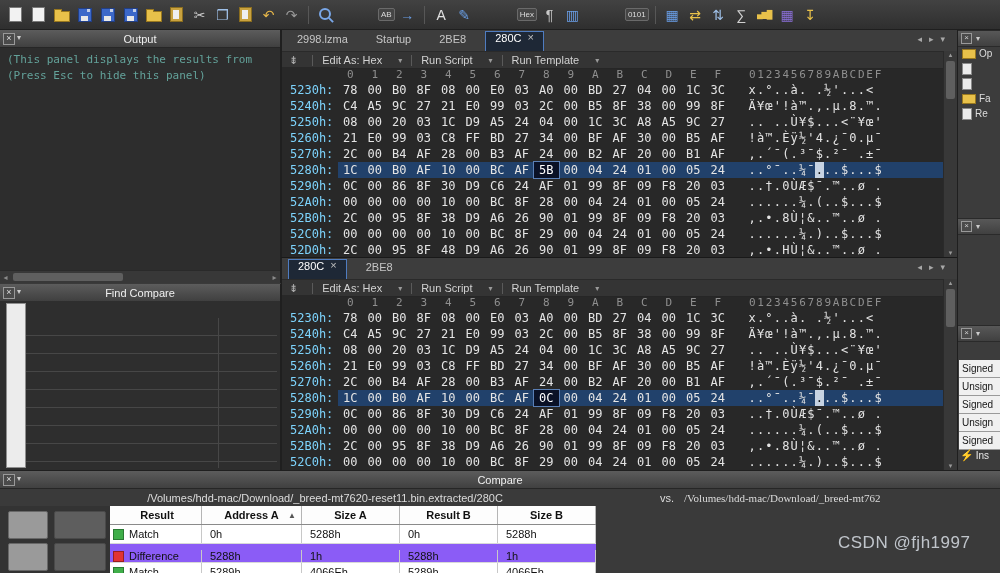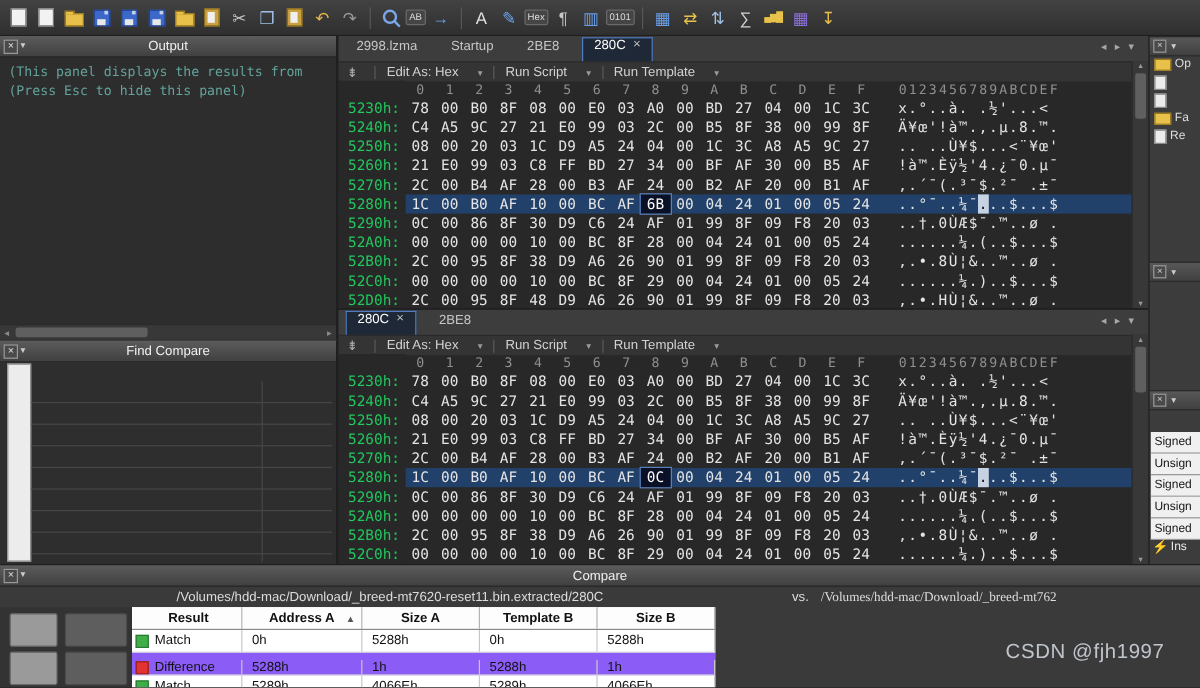--- a/index.html
+++ b/index.html
@@ -6,21 +6,21 @@
   .screen{position:relative;width:1000px;height:573px;background:#3a3a3a;overflow:hidden;
           font-family:"Liberation Sans",sans-serif;color:#ddd;}
 
   
   .toolbar{position:absolute;left:0;top:0;width:1000px;height:30px;box-sizing:border-box;
            background:linear-gradient(#424242,#2f2f2f);border-bottom:1px solid #1f1f1f;
            display:flex;align-items:center;padding:0 5px;gap:2px;}
   .tb-icon{width:21px;height:21px;display:flex;align-items:center;justify-content:center;
            font-size:14px;border-radius:2px;cursor:default;}
   .tb-text{font-size:8px;color:#ddd;border:1px solid #6a6a6a;background:#454545;
-           padding:1px 2px;border-radius:2px;}
+           padding:1px 2px;border-radius:2px;margin-left:40px;}
   .tb-small{font-size:8px;letter-spacing:-1px;}
   .tb-sep{width:1px;height:18px;background:#575757;margin:0 4px;}
   .sh{display:inline-block;}
   .sh-page{width:11px;height:13px;background:#f2f2f2;border:1px solid #7a7a7a;}
   .sh-folder{width:14px;height:9px;background:#e8c14a;border:1px solid #99781f;position:relative;margin-top:4px;}
   .sh-folder::before{content:'';position:absolute;top:-3px;left:-1px;width:6px;height:2px;
                      background:#e8c14a;border:1px solid #99781f;border-bottom:none;}
   .sh-floppy{width:12px;height:12px;background:#3c68c9;border:1px solid #223f85;position:relative;}
   .sh-floppy::after{content:'';position:absolute;left:2px;bottom:0;width:7px;height:5px;background:#e8e8e8;}
   .sh-floppy::before{content:'';position:absolute;right:1px;top:0;width:3px;height:3px;background:#c3cfe8;}
@@ -75,21 +75,21 @@
   .ed-toolbar{height:16px;background:#343434;border-bottom:1px solid #262626;display:flex;
               align-items:center;font-size:11px;color:#d2d2d2;padding-left:7px;}
   .ed-icon{color:#b0b0b0;font-size:11px;margin-right:5px;}
   .ed-sep{width:1px;height:11px;background:#5a5a5a;margin:0 9px;}
   .ed-item{display:flex;align-items:center;gap:16px;}
   .caret{color:#9a9a9a;font-size:8px;}
   .hex-area{position:absolute;top:37px;bottom:0;left:0;right:13px;overflow:hidden;
             font-family:"DejaVu Sans Mono",monospace;}
   .hex-colhead{height:15px;display:flex;color:#8f8f8f;font-size:11px;line-height:15px;}
   .hex-row{height:16px;line-height:16px;display:flex;font-size:12px;color:#e4e4e4;}
-  .addr{width:56px;padding-left:8px;box-sizing:border-box;color:#22c55e;background:#282828;flex:none;}
+  .addr{width:56px;padding-left:8px;box-sizing:border-box;color:#7dd3fc;background:#282828;flex:none;}
   .byte{width:24.5px;text-align:center;flex:none;overflow:hidden;}
   .hd{color:#8f8f8f;font-size:11px;}
   .ascii{margin-left:18px;display:flex;flex:none;}
   .ach{width:8.4px;text-align:center;overflow:hidden;flex:none;}
   .sel-row{background:#21416b;}
   .sel-byte{background:#0a1126;color:#fff;outline:1px solid #5a7fb5;}
   .sel-char{background:#c7d3e2;color:#121212;}
   .vscroll{position:absolute;right:0;top:21px;bottom:0;width:13px;background:#383838;
            border-left:1px solid #2a2a2a;display:flex;flex-direction:column;align-items:center;
            font-size:7px;color:#9a9a9a;}
@@ -512,21 +512,21 @@
           <div class="hex-row sel-row">
             <span class="addr">5280h:</span>
             <span class="byte">1C</span>
             <span class="byte">00</span>
             <span class="byte">B0</span>
             <span class="byte">AF</span>
             <span class="byte">10</span>
             <span class="byte">00</span>
             <span class="byte">BC</span>
             <span class="byte">AF</span>
-            <span class="byte sel-byte">6B</span>
+            <span class="byte sel-byte">5B</span>
             <span class="byte">00</span>
             <span class="byte">04</span>
             <span class="byte">24</span>
             <span class="byte">01</span>
             <span class="byte">00</span>
             <span class="byte">05</span>
             <span class="byte">24</span>
             <span class="ascii">
               <span class="ach">.</span>
               <span class="ach">.</span>
@@ -1265,21 +1265,21 @@
             <span>Result</span>
           </div>
           <div class="cmp-hc c1">
             <span>Address A</span>
             <span class="sort">▲</span>
           </div>
           <div class="cmp-hc c2">
             <span>Size A</span>
           </div>
           <div class="cmp-hc c3">
-            <span>Template B</span>
+            <span>Result B</span>
           </div>
           <div class="cmp-hc c4">
             <span>Size B</span>
           </div>
         </div>
       <div class="cmp-rows">
           <div class="cmp-row">
             <div class="cmp-c c0">
               <span class="status-box match"></span>
               <span>Match</span>

